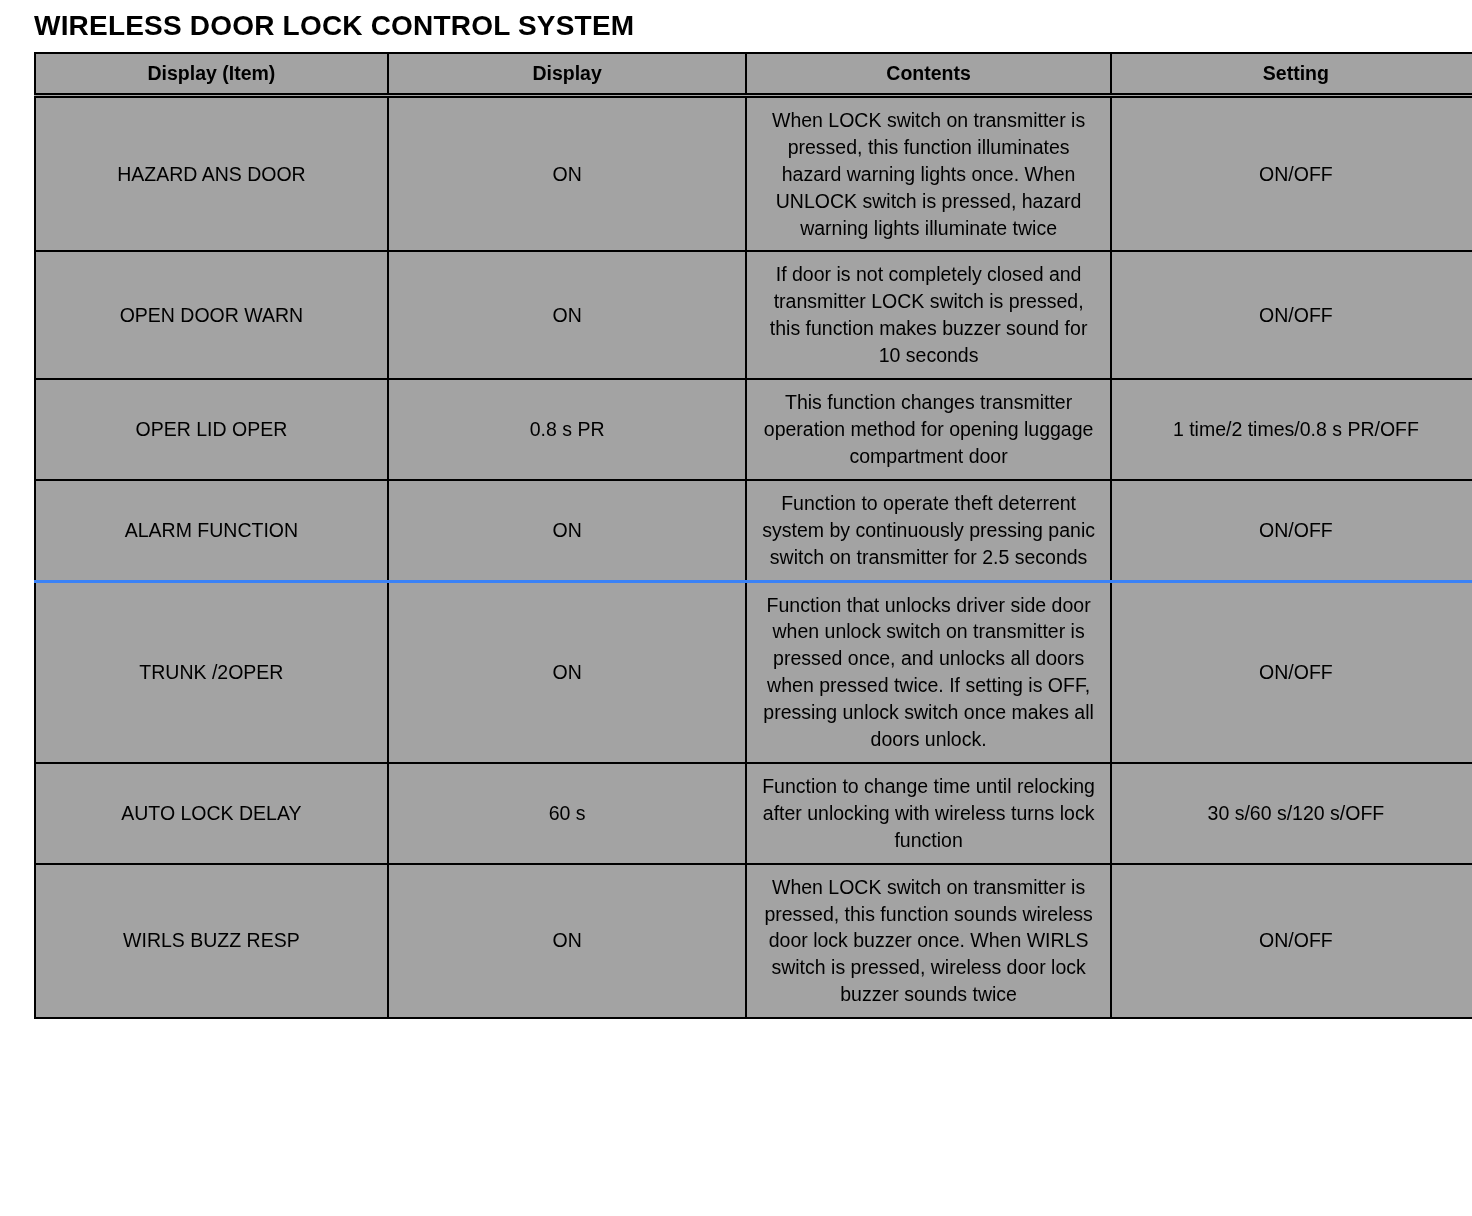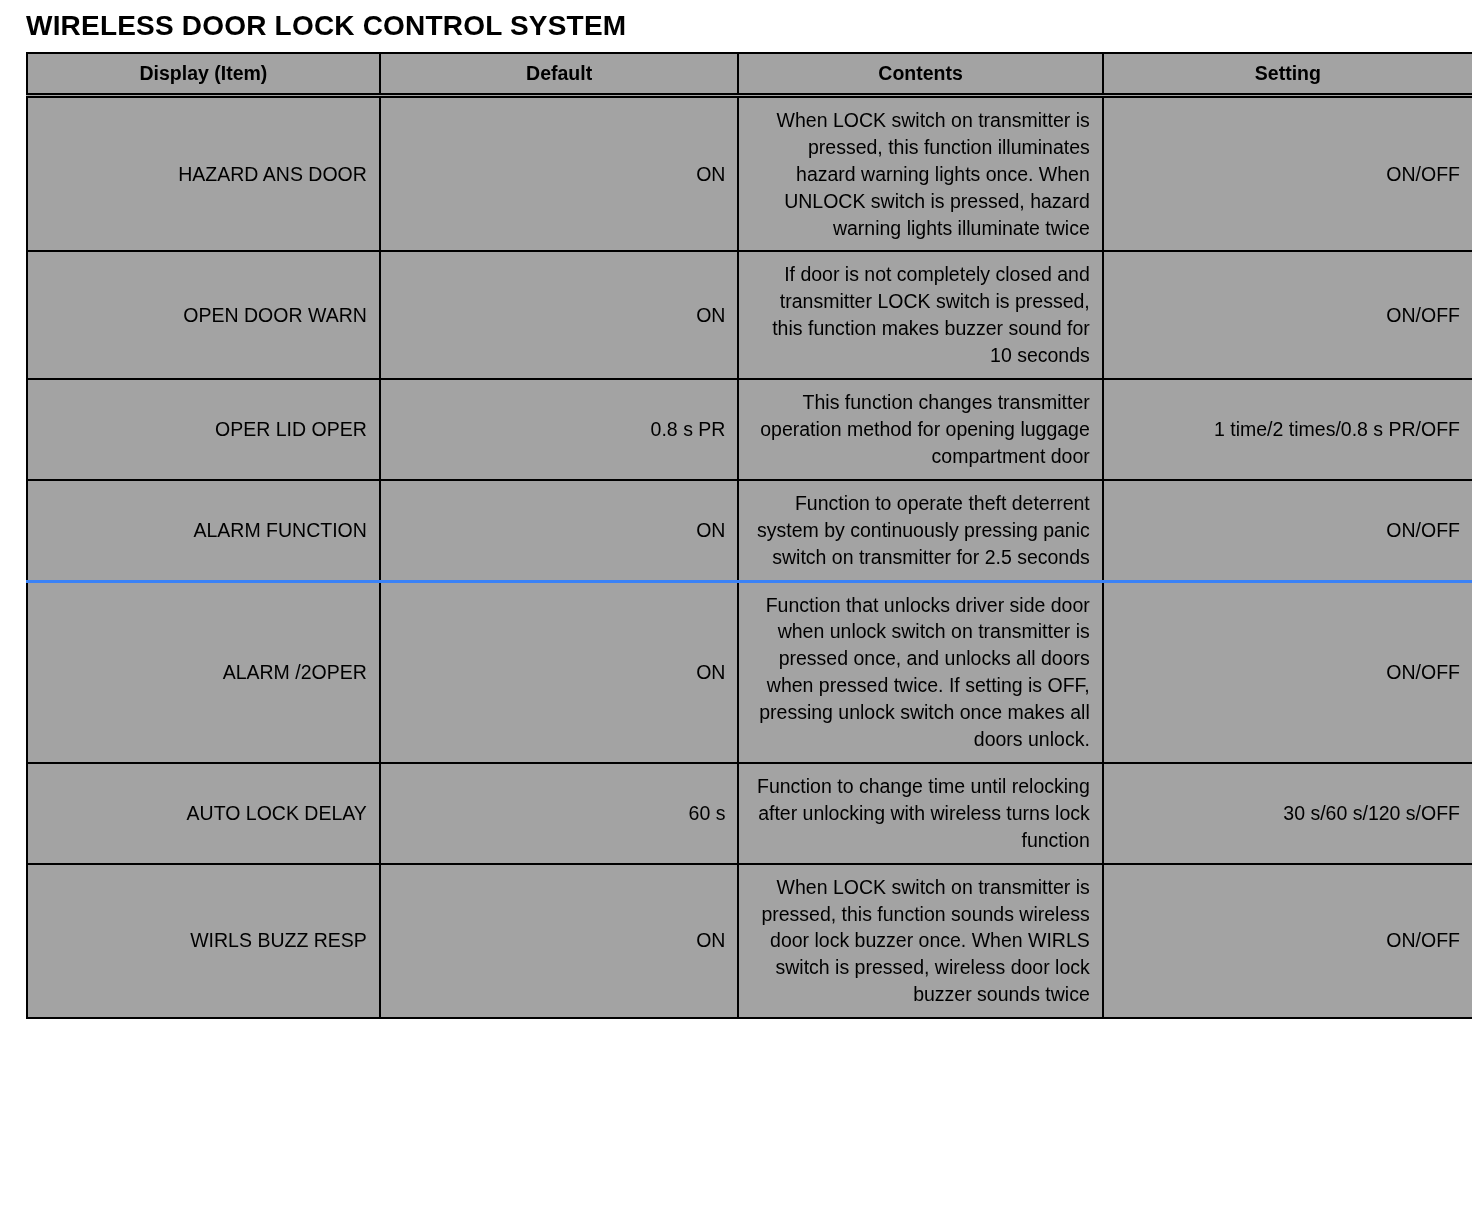--- a/index.html
+++ b/index.html
@@ -5,21 +5,21 @@
   * { box-sizing: border-box; margin: 0; padding: 0; }
   html, body {
     background: #ffffff;
     font-family: "Liberation Sans", "DejaVu Sans", sans-serif;
     color: #000000;
   }
   .page {
     width: 1472px;
     min-height: 1216px;
     background: #ffffff;
-    padding: 8px 8px 10px 26px;
+    padding: 8px 8px 10px 34px;
   }
   .doc-title {
     font-size: 28px;
     font-weight: bold;
     letter-spacing: 0.2px;
     margin: 2px 0 10px 0;
     color: #000;
   }
   table.spec-table {
     border-collapse: collapse;
@@ -35,21 +35,21 @@
     vertical-align: middle;
   }
   table.spec-table th {
     font-weight: bold;
     text-align: center;
     padding: 6px 8px;
     border-bottom: 5px double #000;
   }
   table.spec-table td {
     padding: 9px 12px;
-    text-align: right;
+    text-align: center;
   }
   col.c-item    { width: 24.4%; }
   col.c-default { width: 24.8%; }
   col.c-contents{ width: 25.2%; }
   col.c-setting { width: 25.6%; }
   td.cell-contents { padding: 9px 10px; }
   tr.section-break td { border-top: 3px solid #3b82f6; }
 </style>
 </head>
 <body>
@@ -61,21 +61,21 @@
   <table class="spec-table">
     <colgroup>
       <col class="c-item">
       <col class="c-default">
       <col class="c-contents">
       <col class="c-setting">
     </colgroup>
     <thead>
       <tr>
         <th>Display (Item)</th>
-        <th>Default</th>
+        <th>Display</th>
         <th>Contents</th>
         <th>Setting</th>
       </tr>
     </thead>
     <tbody>
       <tr>
         <td class="cell-item">HAZARD ANS DOOR</td>
         <td class="cell-default">ON</td>
         <td class="cell-contents">When LOCK switch on transmitter is pressed, this function illuminates hazard warning lights once. When UNLOCK switch is pressed, hazard warning lights illuminate twice</td>
         <td class="cell-setting">ON/OFF</td>
@@ -92,21 +92,21 @@
         <td class="cell-contents">This function changes transmitter operation method for opening luggage compartment door</td>
         <td class="cell-setting">1 time/2 times/0.8 s PR/OFF</td>
       </tr>
       <tr>
         <td class="cell-item">ALARM FUNCTION</td>
         <td class="cell-default">ON</td>
         <td class="cell-contents">Function to operate theft deterrent system by continuously pressing panic switch on transmitter for 2.5 seconds</td>
         <td class="cell-setting">ON/OFF</td>
       </tr>
       <tr class="section-break">
-        <td class="cell-item">ALARM /2OPER</td>
+        <td class="cell-item">TRUNK /2OPER</td>
         <td class="cell-default">ON</td>
         <td class="cell-contents">Function that unlocks driver side door when unlock switch on transmitter is pressed once, and unlocks all doors when pressed twice. If setting is OFF, pressing unlock switch once makes all doors unlock.</td>
         <td class="cell-setting">ON/OFF</td>
       </tr>
       <tr>
         <td class="cell-item">AUTO LOCK DELAY</td>
         <td class="cell-default">60 s</td>
         <td class="cell-contents">Function to change time until relocking after unlocking with wireless turns lock function</td>
         <td class="cell-setting">30 s/60 s/120 s/OFF</td>
       </tr>

